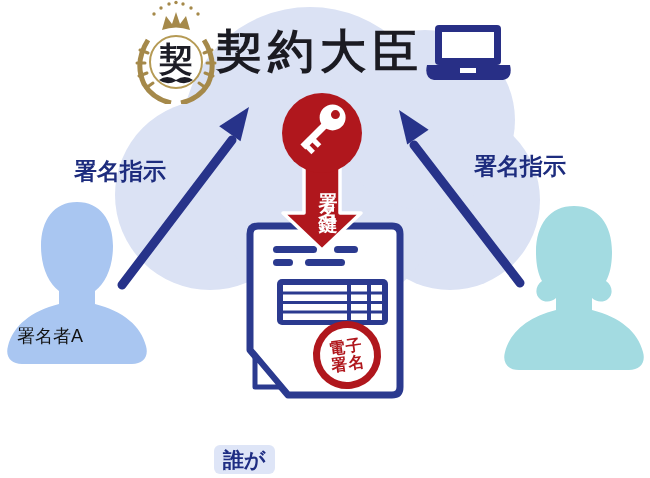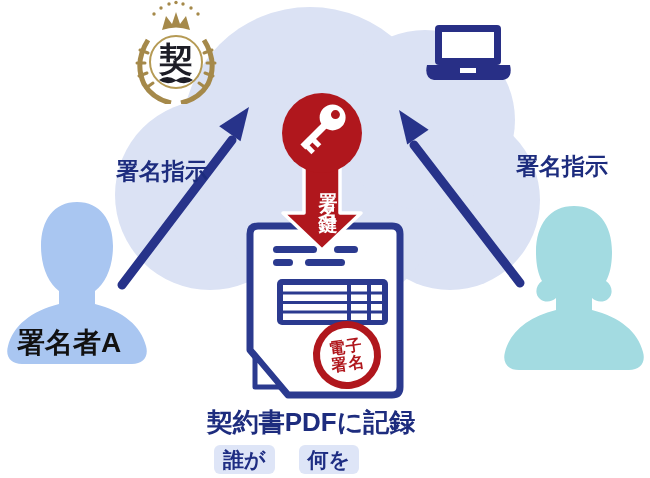--- a/index.html
+++ b/index.html
@@ -6,36 +6,36 @@
   .stage{position:relative;width:650px;height:478px;background:#ffffff;overflow:hidden;
          font-family:"Liberation Sans","DejaVu Sans",sans-serif;}
   .abs{position:absolute;}
   
   .cloud-blob{position:absolute;background:#dbe2f4;border-radius:50%;}
   
   .logo-title{position:absolute;left:216px;top:24px;width:212px;height:56px;
     font-family:"Liberation Serif","DejaVu Serif",serif;font-weight:bold;font-size:46px;
     letter-spacing:6px;color:#1b1b22;white-space:nowrap;line-height:56px;}
   
-  .instr{position:absolute;width:110px;font-size:23px;font-weight:bold;color:#1d2c7e;white-space:nowrap;margin-left:42px;}
+  .instr{position:absolute;width:110px;font-size:23px;font-weight:bold;color:#1d2c7e;white-space:nowrap;}
   
-  .signer-label{position:absolute;font-size:28px;font-weight:bold;color:#111111;white-space:nowrap;}
+  .signer-label{position:absolute;font-size:18px;font-weight:normal;color:#111111;white-space:nowrap;}
   
   .ribbon-text{position:absolute;left:303px;top:144px;width:38px;height:100px;
     writing-mode:vertical-rl;text-orientation:upright;letter-spacing:11px;
     font-size:19px;font-weight:bold;color:#ffffff;text-align:center;z-index:5;}
   
   .stamp{position:absolute;left:313px;top:321px;width:54px;height:54px;background:#ffffff;
     border:7px solid #b0171d;border-radius:50%;display:flex;flex-direction:column;
     align-items:center;justify-content:center;transform:rotate(-8deg);z-index:5;}
   .stamp span{font-size:16px;line-height:17px;font-weight:bold;color:#b0171d;letter-spacing:1px;white-space:nowrap;}
   
   .footer-title{position:absolute;left:175px;top:405px;width:272px;text-align:center;
     font-size:26px;font-weight:bold;color:#1d2c7e;white-space:nowrap;}
-  .chips{position:absolute;left:214px;top:445px;display:flex;gap:24px;z-index:6;}
+  .chips{position:absolute;left:214px;top:445px;display:flex;gap:12px;z-index:6;}
   .chip{background:#dee5f7;border-radius:6px;padding:1px 9px;font-size:21px;font-weight:bold;
     color:#1e2d83;line-height:27px;white-space:nowrap;}
   svg{display:block;}
 </style>
 </head>
 <body>
 
 <div class="stage">
 
   <div>
@@ -86,20 +86,21 @@
         <line x1="20" y1="88" x2="27" y2="83"></line>
       <line x1="86" y1="50" x2="78" y2="53"></line>
         <line x1="89" y1="63" x2="81" y2="63"></line>
       <line x1="87" y1="76" x2="79" y2="73"></line>
         <line x1="80" y1="88" x2="73" y2="83"></line>
     </g>
     <text x="50" y="71" text-anchor="middle" font-family="Liberation Serif, DejaVu Serif, serif" font-size="34" font-weight="bold" fill="#1d1d26">契</text>
     <path d="M33 80 Q41 74 50 80 Q59 74 67 80 Q59 86 50 81 Q41 86 33 80 Z" fill="#1d1d26"></path>
   </svg>
 
+  <div class="logo-title">契約大臣</div>
 
   <svg class="abs" style="left:426px;top:20px;z-index:3;" width="88" height="66" viewBox="0 0 88 66">
     <rect x="9" y="5" width="66" height="40" rx="4" fill="#282f86"></rect>
     <rect x="16" y="12" width="52" height="26" fill="#ffffff"></rect>
     <path d="M1 45 H84 Q87 58 77 60 H8 Q-2 58 1 45 Z" fill="#282f86"></path>
     <rect x="34" y="48" width="16" height="5" fill="#ffffff"></rect>
   </svg>
 
   <svg class="abs" style="left:243px;top:219px;z-index:3;" width="164" height="184" viewBox="0 0 164 184">
     <path d="M15 7 H149 Q157 7 157 15 V168 Q157 176 149 176 H45 L7 131 V15 Q7 7 15 7 Z" fill="#ffffff" stroke="#2b3a8f" stroke-width="7" stroke-linejoin="round"></path>
@@ -139,19 +140,17 @@
   <div class="stamp">
     <span>電子</span>
     <span>署名</span>
   </div>
 
   <div class="instr" style="left:74px;top:156px;z-index:6;">署名指示</div>
   <div class="instr" style="left:474px;top:151px;z-index:6;">署名指示</div>
 
   <div class="signer-label" style="left:17px;top:324px;z-index:6;">署名者A</div>
 
-  <div class="footer-title">契約書PDFに記録</div>
   <div class="chips">
     <span class="chip">誰が</span>
-    <span class="chip">何を</span>
   </div>
 
 </div>
 
 </body></html>

